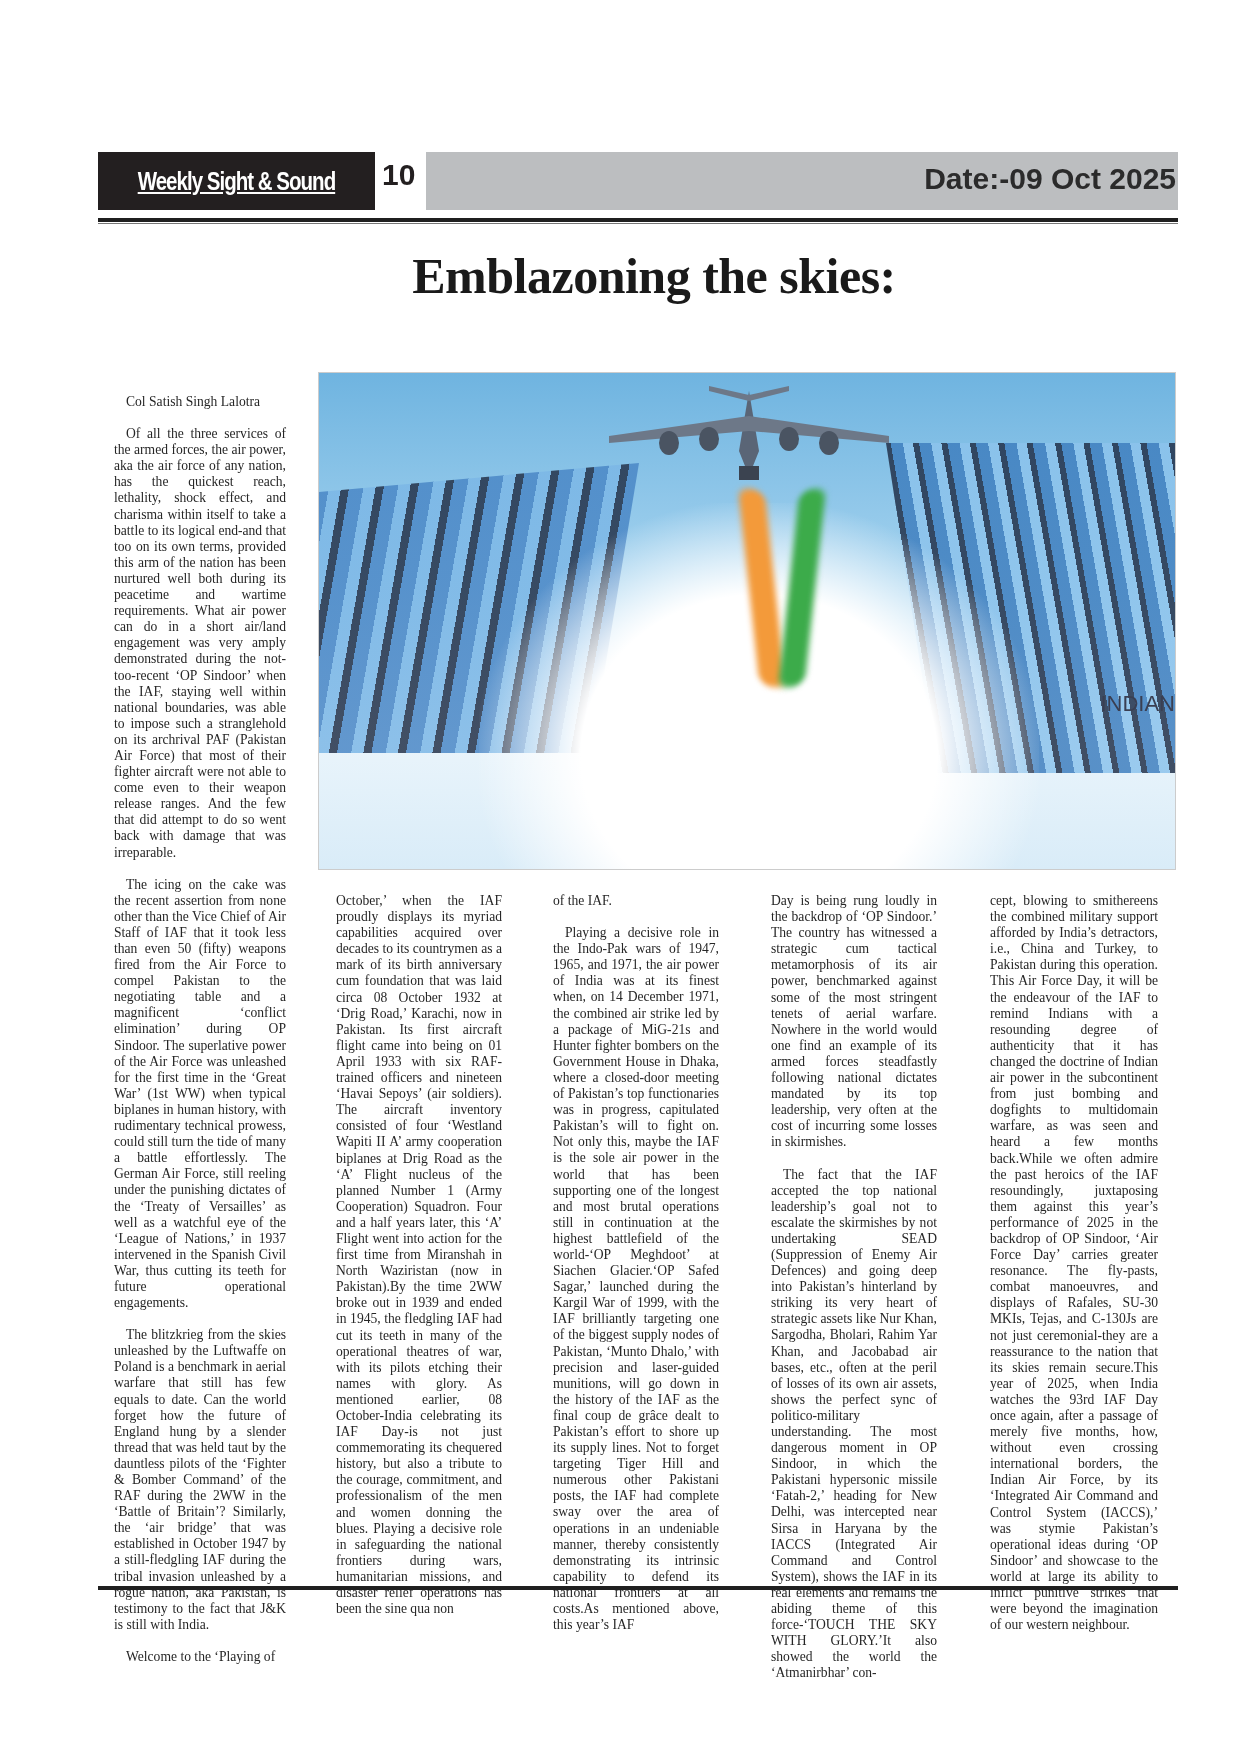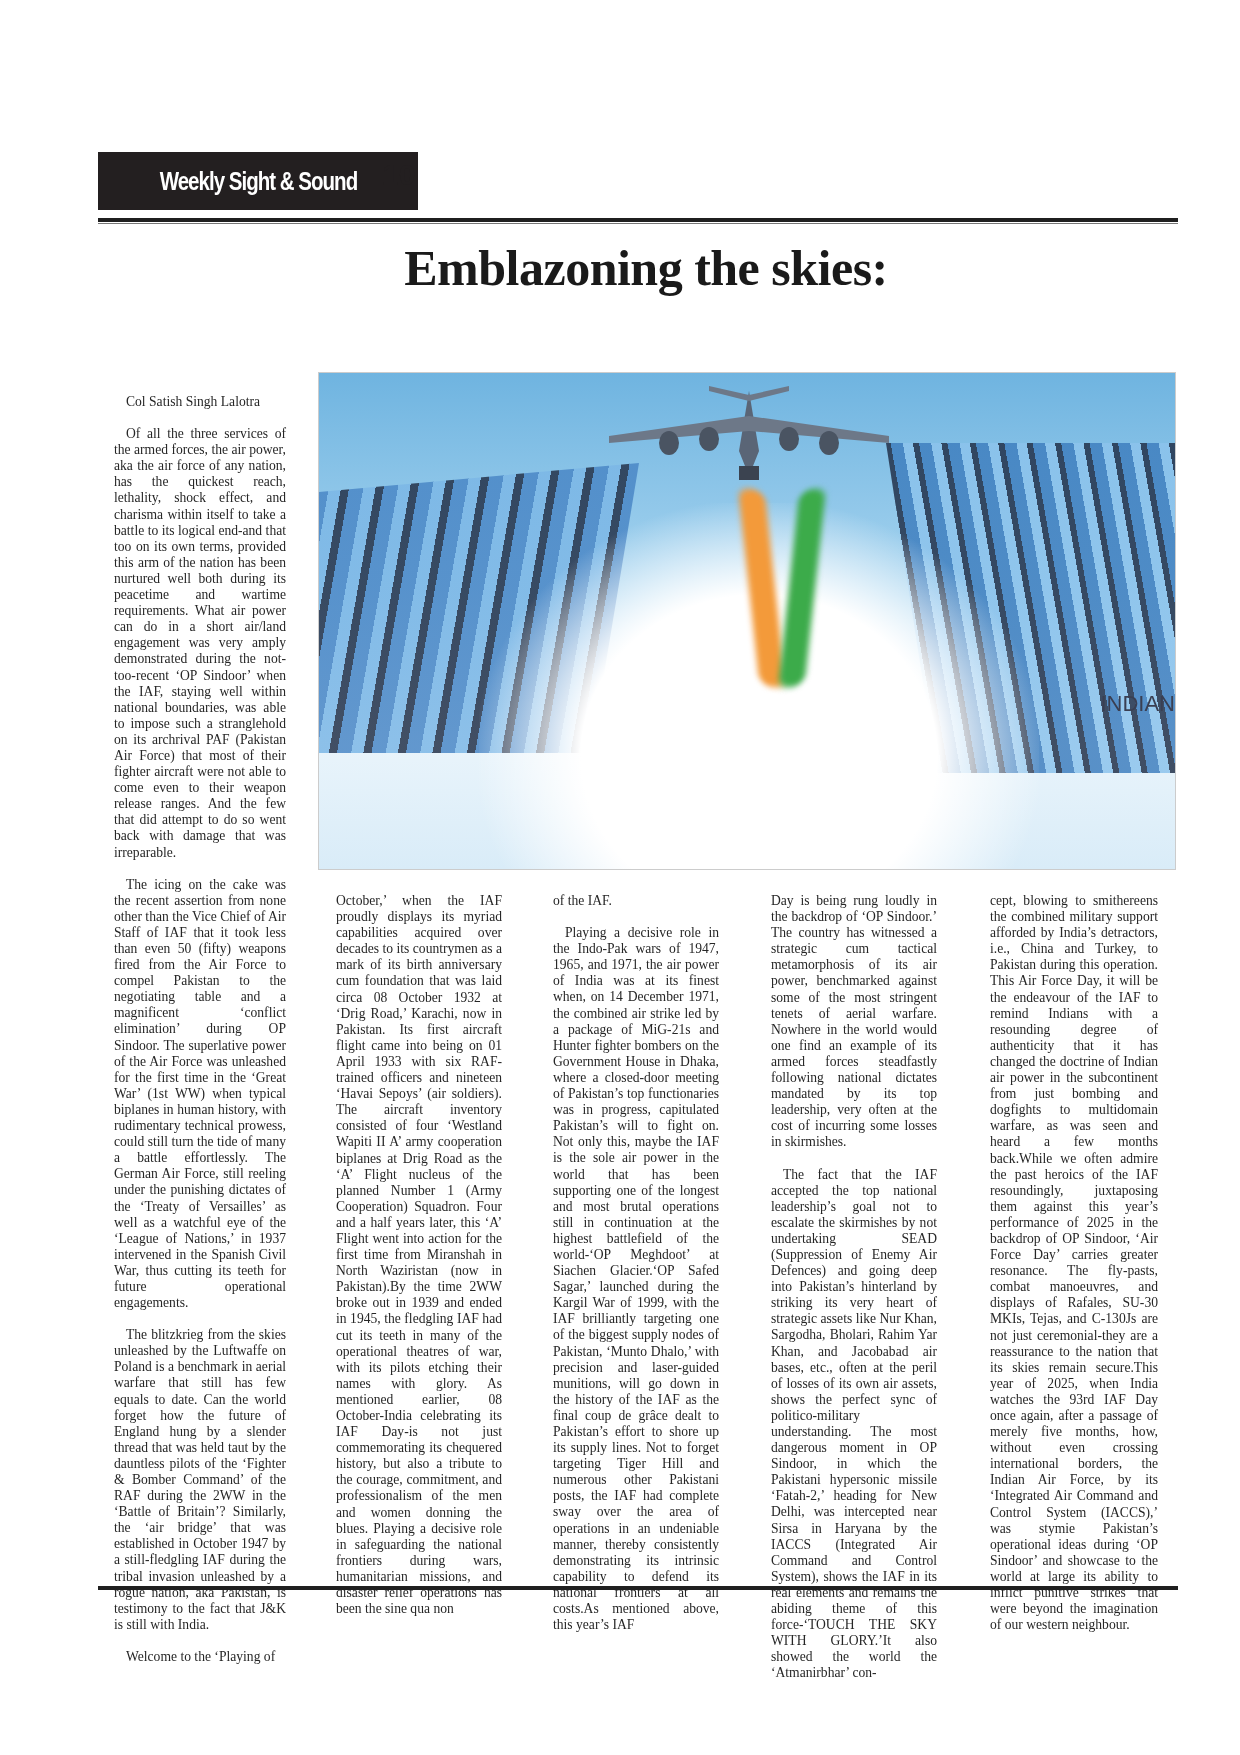--- a/index.html
+++ b/index.html
@@ -1,19 +1,19 @@
 <!DOCTYPE html>
 <html><head>
 <meta charset="utf-8">
 <style>
   html, body { margin: 0; padding: 0; background: #ffffff; }
   body { width: 1240px; height: 1755px; position: relative; overflow: hidden; font-family: "Liberation Serif", serif; color: #1f1f1f; }
 
   .masthead { position: absolute; left: 98px; top: 152px; width: 1080px; height: 58px; }
-  .mast-brand { position: absolute; left: 0; top: 0; width: 320px; height: 58px; background: #231f20; color: #fff; display: flex; align-items: center; justify-content: center; font-family: "Liberation Sans", sans-serif; font-weight: bold; font-size: 25px; letter-spacing: -1.2px; transform-origin: center; }
+  .mast-brand { position: absolute; left: 0; top: 0; width: 277px; height: 58px; background: #231f20; color: #fff; display: flex; align-items: center; justify-content: center; font-family: "Liberation Sans", sans-serif; font-weight: bold; font-size: 25px; letter-spacing: -1.2px; transform-origin: center; text-decoration: underline; }
   .mast-brand span { display: inline-block; transform: scaleX(0.82); }
   .mast-page { position: absolute; left: 284px; top: 6px; font-family: "Liberation Sans", sans-serif; font-weight: bold; font-size: 30px; color: #231f20; }
   .mast-band { position: absolute; left: 328px; top: 0; right: 0; height: 58px; background: #bcbec0; }
   .mast-date { position: absolute; right: 2px; top: 10px; font-family: "Liberation Sans", sans-serif; font-weight: bold; font-size: 30px; color: #2b2b2b; }
   .rule-top { position: absolute; left: 98px; top: 218px; width: 1080px; height: 4px; background: #1f1f1f; }
   .rule-top2 { position: absolute; left: 98px; top: 223px; width: 1080px; height: 1px; background: #777; }
 
   .headline { position: absolute; left: 98px; top: 230px; width: 1080px; text-align: center; font-family: "Liberation Serif", serif; font-weight: bold; font-size: 50px; line-height: 60px; color: #1a1a1a; letter-spacing: -0.5px; }
 
   .hero { position: absolute; left: 318px; top: 372px; width: 856px; height: 496px; overflow: hidden; border: 1px solid #ccc;
@@ -42,25 +42,28 @@
   .rule-bottom { position: absolute; left: 98px; top: 1586px; width: 1080px; height: 4px; background: #1f1f1f; }
 </style>
 </head>
 <body>
 
 <div class="masthead">
   <div class="mast-brand">
       <span>Weekly Sight &amp; Sound</span>
     </div>
   <div class="mast-page">10</div>
+  <div class="mast-band">
+    <div class="mast-date">Date:-09 Oct 2025</div>
+  </div>
 </div>
 <div class="rule-top"></div>
 <div class="rule-top2"></div>
 
-<h1 class="headline" style="margin:8px;">
+<h1 class="headline" style="margin:16px;">
   <div>Emblazoning the skies:</div>
 </h1>
 
 <div class="hero" role="img" aria-label="Indian Air Force Day banner with transport aircraft, tricolour smoke trails and marching air warriors">
   <div class="crowd-left"></div>
   <div class="crowd-right"></div>
   <div class="snow"></div>
   <svg class="plane" viewBox="0 0 300 110">
     <polygon points="150,10 160,70 150,95 140,70" fill="#5a6576"></polygon>
     <polygon points="10,55 150,35 290,55 290,62 150,50 10,62" fill="#6d7888"></polygon>

